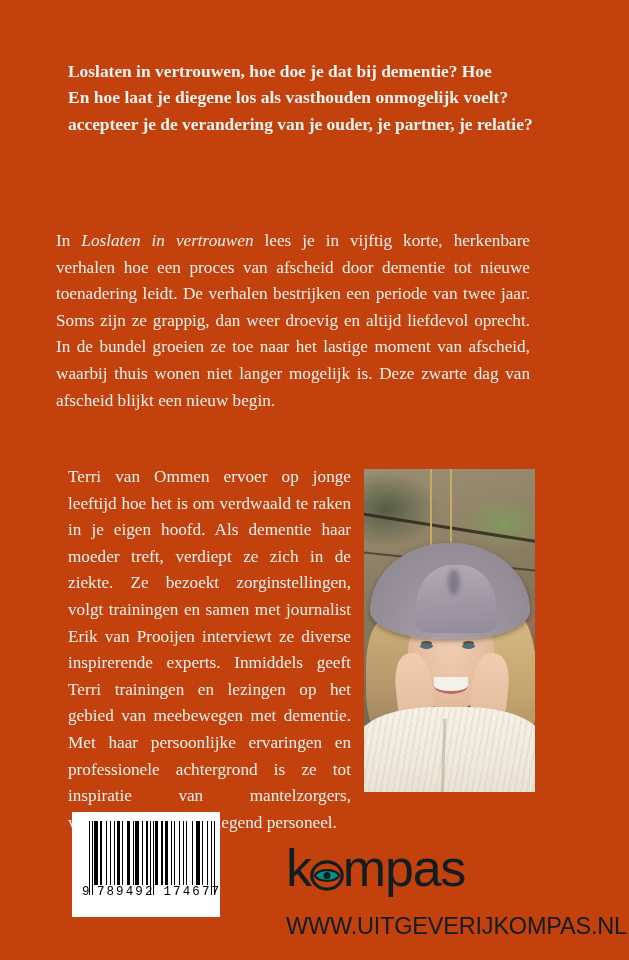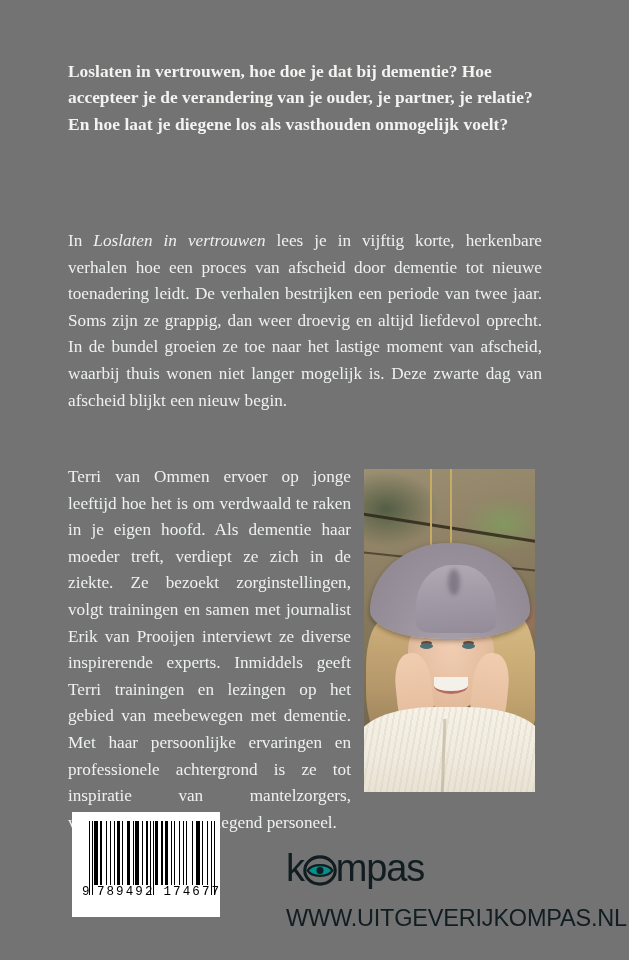--- a/index.html
+++ b/index.html
@@ -10,21 +10,21 @@
     width: 629px;
     height: 960px;
     overflow: hidden;
     font-family: "Liberation Serif", serif;
   }
 
   #cover {
     position: relative;
     width: 629px;
     height: 960px;
-    background: #737373;
+    background: #c2410c;
     box-sizing: border-box;
   }
 
   
   .lead-block {
     position: absolute;
     left: 68px;
     top: 58px;
     width: 474px;
   }
@@ -59,21 +59,21 @@
     color: #14262a;
     text-align: right;
   }
   .pull-quote .ttl {
     font-style: italic;
   }
 
   
   .body-para {
     position: absolute;
-    left: 68px;
+    left: 56px;
     top: 228px;
     width: 474px;
     font-family: "Liberation Serif", serif;
     font-size: 17.2px;
     line-height: 26.6px;
     color: #eef2ef;
     text-align: justify;
     text-justify: inter-word;
   }
   .body-para .ttl {
@@ -301,21 +301,21 @@
   
   .publisher {
     position: absolute;
     left: 286px;
     top: 843px;
     width: 270px;
   }
   .logo-word {
     position: relative;
     font-family: "Liberation Sans", sans-serif;
-    font-size: 38px;
+    font-size: 52px;
     font-weight: 400;
     color: #111d20;
     letter-spacing: -1.2px;
     line-height: 50px;
     height: 52px;
     white-space: nowrap;
   }
   .logo-word .pre { }
   .logo-word .post { }
   .logo-eye {
@@ -324,33 +324,33 @@
     width: 34px;
     height: 34px;
     vertical-align: -5px;
     margin: 0 -1px;
   }
   .logo-url {
     font-family: "Liberation Sans", sans-serif;
     font-size: 23.5px;
     color: #111d20;
     letter-spacing: -0.2px;
-    margin-top: 10px;
+    margin-top: 18px;
     white-space: nowrap;
   }
 </style>
 </head>
 <body>
 
 <div id="cover">
 
   <div class="lead-block">
     <div class="lead-line justify-spread">Loslaten in vertrouwen, hoe doe je dat bij dementie? Hoe</div>
+    <div class="lead-line last">En hoe laat je diegene los als vasthouden onmogelijk voelt?</div>
     <div class="lead-line justify-spread">accepteer je de verandering van je ouder, je partner, je relatie?</div>
-    <div class="lead-line last">En hoe laat je diegene los als vasthouden onmogelijk voelt?</div>
   </div>
 
 
   <div class="body-para">
     <span>In </span><span class="ttl">Loslaten in vertrouwen</span><span> lees je in vijftig korte, herkenbare verhalen hoe een proces van afscheid door dementie tot nieuwe toenadering leidt. De verhalen bestrijken een periode van twee jaar. Soms zijn ze grappig, dan weer droevig en altijd liefdevol oprecht. In de bundel groeien ze toe naar het lastige moment van afscheid, waarbij thuis wonen niet langer mogelijk is. Deze zwarte dag van afscheid blijkt een nieuw begin.</span>
   </div>
 
 
   <div class="author-para">Terri van Ommen ervoer op jonge leeftijd hoe het is om verdwaald te raken in je eigen hoofd. Als dementie haar moeder treft, verdiept ze zich in de ziekte. Ze bezoekt zorginstellingen, volgt trainingen en samen met journalist Erik van Prooijen interviewt ze diverse inspirerende experts. Inmiddels geeft Terri trainingen en lezingen op het gebied van meebewegen met dementie. Met haar persoonlijke ervaringen en professionele achtergrond is ze tot inspiratie van mantelzorgers, verzorgenden en verplegend personeel.</div>
 

